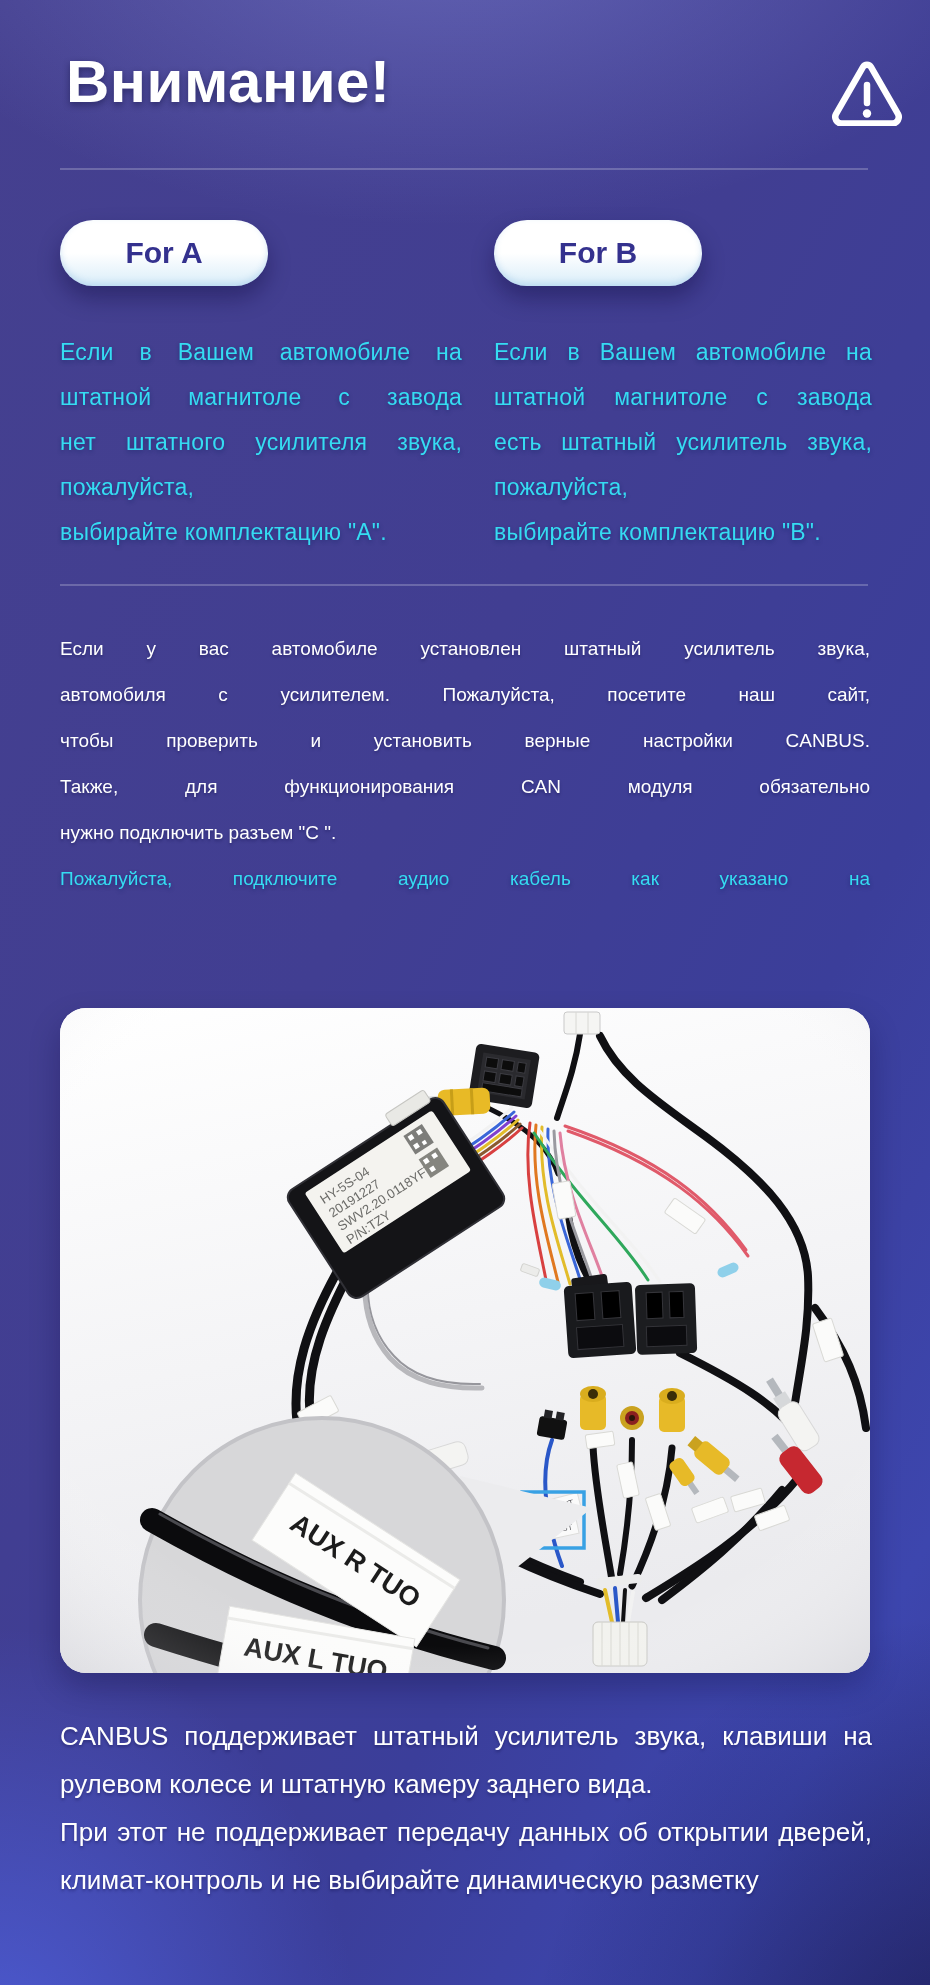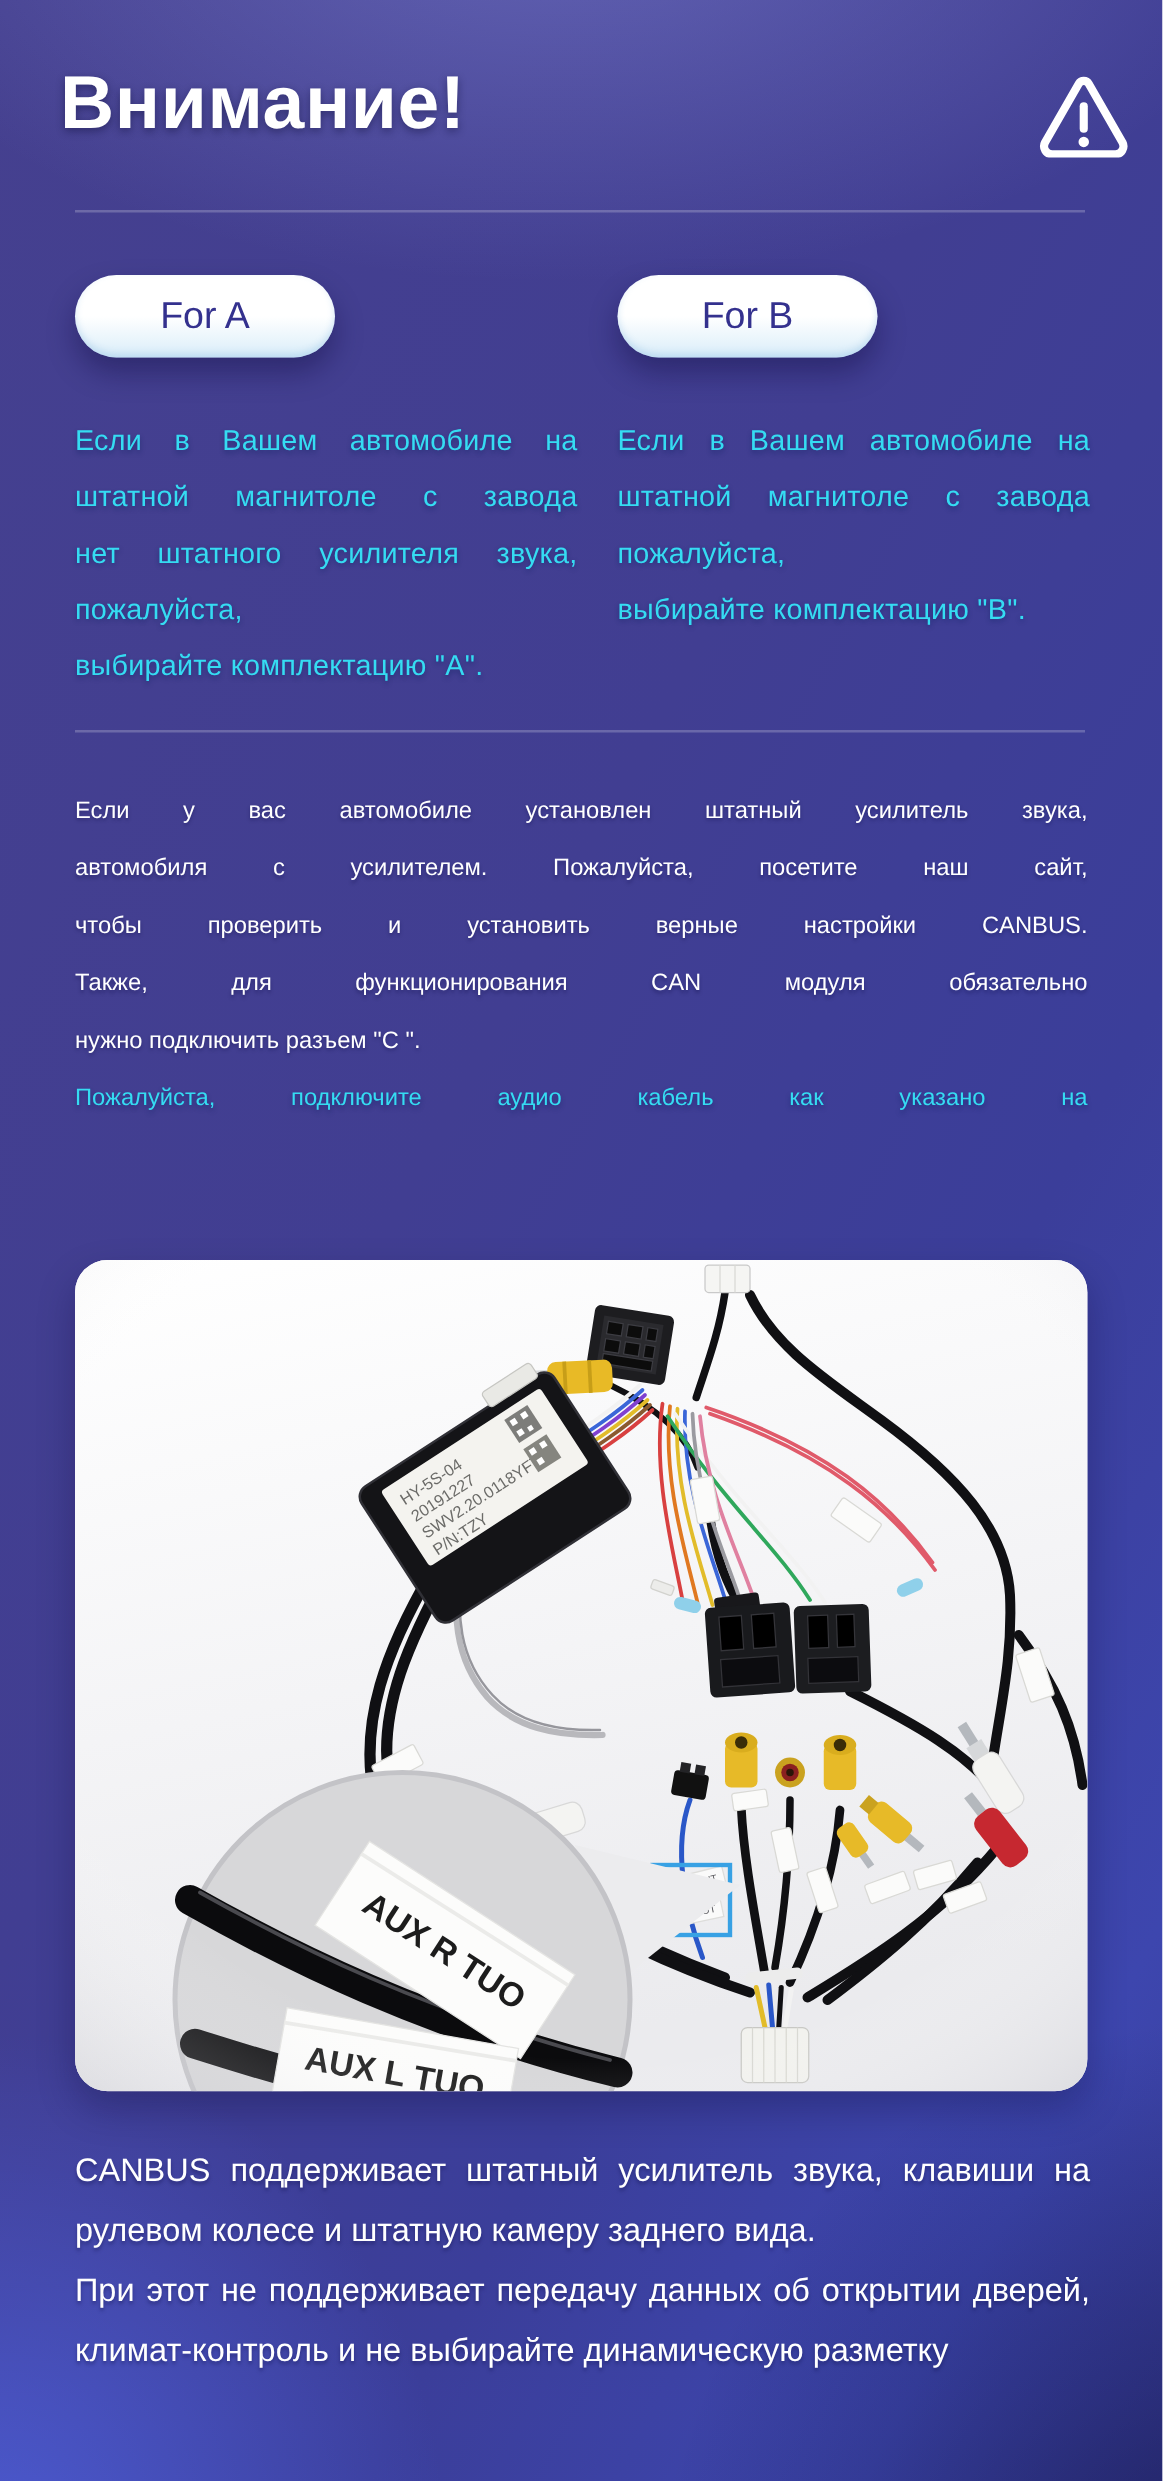--- a/index.html
+++ b/index.html
@@ -6,35 +6,35 @@
   .page{
     position:relative; width:930px; height:1985px; overflow:hidden;
     font-family:"Liberation Sans","DejaVu Sans",sans-serif;
     background:
       radial-gradient(90% 22% at 48% -4%, rgba(165,175,255,0.33), rgba(165,175,255,0) 70%),
       radial-gradient(55% 30% at 0% 103%, rgba(86,112,255,0.55), rgba(86,112,255,0) 70%),
       radial-gradient(75% 38% at 105% 106%, rgba(8,8,42,0.55), rgba(8,8,42,0) 65%),
       linear-gradient(118deg,#45408f 0%,#413e92 42%,#3b3e9a 68%,#3d46ae 88%,#3a3f9f 100%);
   }
   .title{
-    position:absolute; top:40px; left:48px; margin:0;
+    position:absolute; top:40px; left:66px; margin:0;
     font-size:60px; line-height:84px; font-weight:bold; color:#ffffff;
     letter-spacing:0.5px; text-shadow:0 3px 7px rgba(10,10,50,0.45);
   }
   .warn{position:absolute; top:60px; right:26px; width:74px; height:66px;}
   .divider{position:absolute; left:60px; width:808px; height:2px; background:rgba(255,255,255,0.22);}
   .d1{top:168px;} .d2{top:584px;}
   .plans{position:absolute; top:220px; left:60px; width:812px; display:flex; justify-content:space-between;}
   .plan{width:402px;} .plan-b{width:378px;}
   .pill{
     width:208px; height:66px; border-radius:34px; display:flex; align-items:center; justify-content:center;
     background:linear-gradient(180deg,#ffffff 50%,#d9edf9 100%);
     box-shadow:0 12px 22px rgba(12,8,58,0.38), inset 0 -3px 6px rgba(150,195,230,0.45);
   }
-  .pill span{font-size:30px; font-weight:normal; color:#34318e;}
+  .pill span{font-size:30px; font-weight:bold; color:#34318e;}
   .plan-text{margin-top:44px;}
   .plan-text .ln{
     font-size:23px; font-weight:normal; line-height:45px; color:#35dcf2;
     text-shadow:0 2px 4px rgba(10,30,90,0.45); letter-spacing:0.2px;
   }
   .just{text-align:justify; text-align-last:justify;}
   .body-text{position:absolute; top:626px; left:60px; width:810px;}
   .body-text .ln{font-size:19px; line-height:46px; color:#ffffff; text-shadow:0 2px 3px rgba(10,10,60,0.35);}
   .body-text .ln.cyan, .cyan{color:#35dcf2 !important; text-shadow:0 2px 4px rgba(10,30,90,0.45);}
   .photo-card{
@@ -74,20 +74,21 @@
         <div class="ln">выбирайте комплектацию "А".</div>
       </div>
     </div>
     <div class="plan plan-b">
       <div class="pill">
         <span>For B</span>
       </div>
       <div class="plan-text">
         <div class="ln just">Если в Вашем автомобиле на</div>
         <div class="ln just">штатной магнитоле с завода</div>
+        <div class="ln just">есть штатный усилитель звука,</div>
         <div class="ln">пожалуйста,</div>
         <div class="ln">выбирайте комплектацию "B".</div>
       </div>
     </div>
   </div>
 
   <div class="divider d2"></div>
 
   <div class="body-text">
     <div class="ln just">Если у вас автомобиле установлен штатный усилитель звука,</div>

